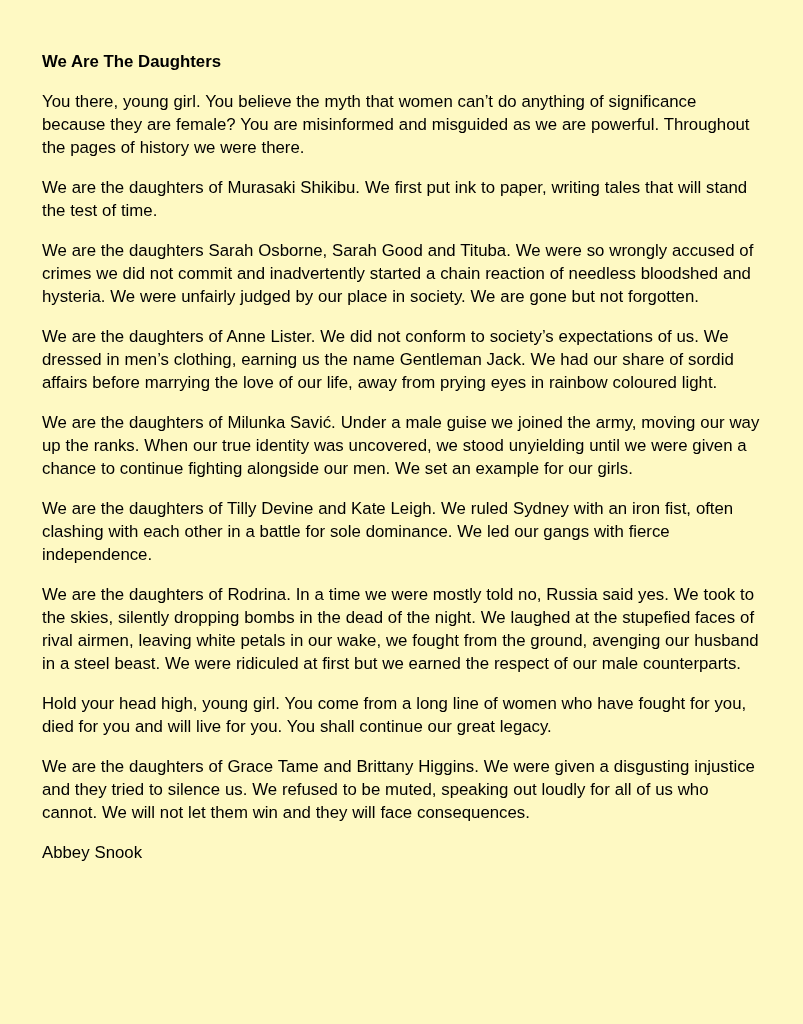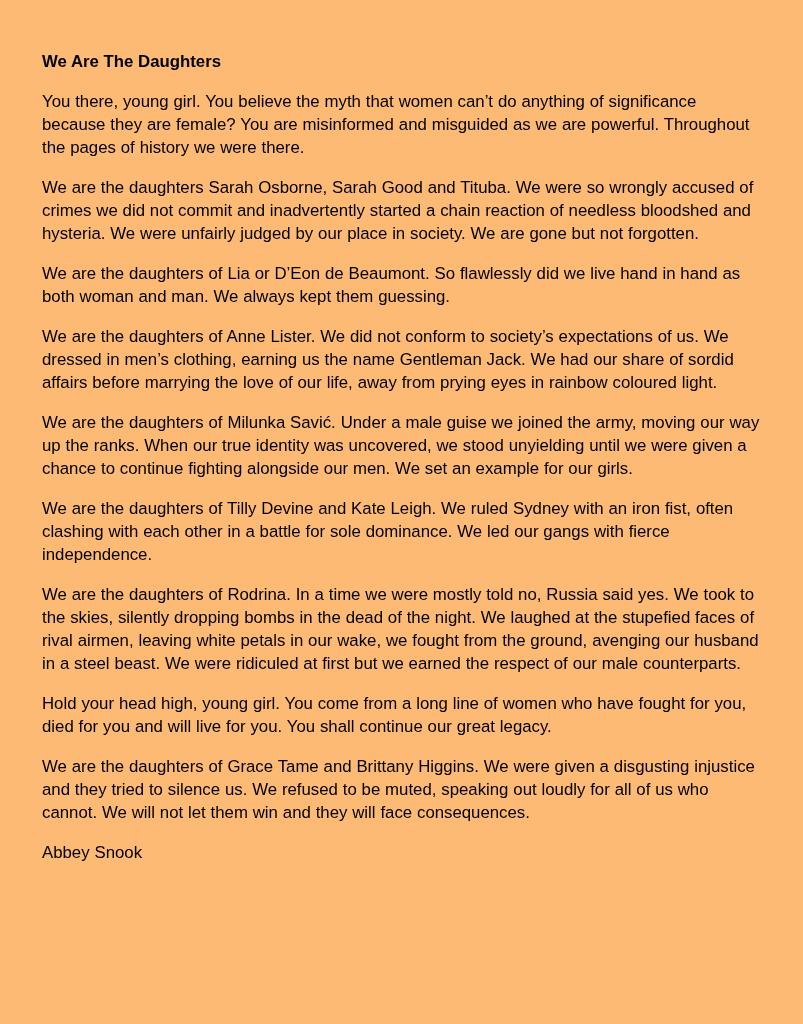--- a/index.html
+++ b/index.html
@@ -5,21 +5,21 @@
   html, body {
     margin: 0;
     padding: 0;
     background: #ffffff;
   }
   .page {
     position: relative;
     width: 803px;
     height: 1024px;
     box-sizing: border-box;
-    background: #fdba74;
+    background: #fef9c3;
     color: #000000;
     padding: 50px 41px 8px 42px;
     font-family: "Liberation Sans", sans-serif;
     font-size: 16.8px;
     line-height: 23px;
     overflow: hidden;
   }
   .doc-title {
     font-size: 16.8px;
     line-height: 23px;
@@ -34,22 +34,22 @@
     text-align: left;
     margin: 0;
   }
 </style>
 </head>
 <body>
 
 <div class="page">
   <h1 class="doc-title">We Are The Daughters</h1>
   <p class="para">You there, young girl. You believe the myth that women can’t do anything of significance because they are female? You are misinformed and misguided as we are powerful. Throughout the pages of history we were there.</p>
+  <p class="para">We are the daughters of Murasaki Shikibu. We first put ink to paper, writing tales that will stand the test of time.</p>
   <p class="para">We are the daughters Sarah Osborne, Sarah Good and Tituba. We were so wrongly accused of crimes we did not commit and inadvertently started a chain reaction of needless bloodshed and hysteria. We were unfairly judged by our place in society. We are gone but not forgotten.</p>
-  <p class="para">We are the daughters of Lia or D’Eon de Beaumont. So flawlessly did we live hand in hand as both woman and man. We always kept them guessing.</p>
   <p class="para">We are the daughters of Anne Lister. We did not conform to society’s expectations of us. We dressed in men’s clothing, earning us the name Gentleman Jack. We had our share of sordid affairs before marrying the love of our life, away from prying eyes in rainbow coloured light.</p>
   <p class="para">We are the daughters of Milunka Savić. Under a male guise we joined the army, moving our way up the ranks. When our true identity was uncovered, we stood unyielding until we were given a chance to continue fighting alongside our men. We set an example for our girls.</p>
   <p class="para">We are the daughters of Tilly Devine and Kate Leigh. We ruled Sydney with an iron fist, often clashing with each other in a battle for sole dominance. We led our gangs with fierce independence.</p>
   <p class="para">We are the daughters of Rodrina. In a time we were mostly told no, Russia said yes. We took to the skies, silently dropping bombs in the dead of the night. We laughed at the stupefied faces of rival airmen, leaving white petals in our wake, we fought from the ground, avenging our husband in a steel beast. We were ridiculed at first but we earned the respect of our male counterparts.</p>
   <p class="para">Hold your head high, young girl. You come from a long line of women who have fought for you, died for you and will live for you. You shall continue our great legacy.</p>
   <p class="para">We are the daughters of Grace Tame and Brittany Higgins. We were given a disgusting injustice and they tried to silence us. We refused to be muted, speaking out loudly for all of us who cannot. We will not let them win and they will face consequences.</p>
   <p class="para author">Abbey Snook</p>
 </div>
 
 </body></html>

